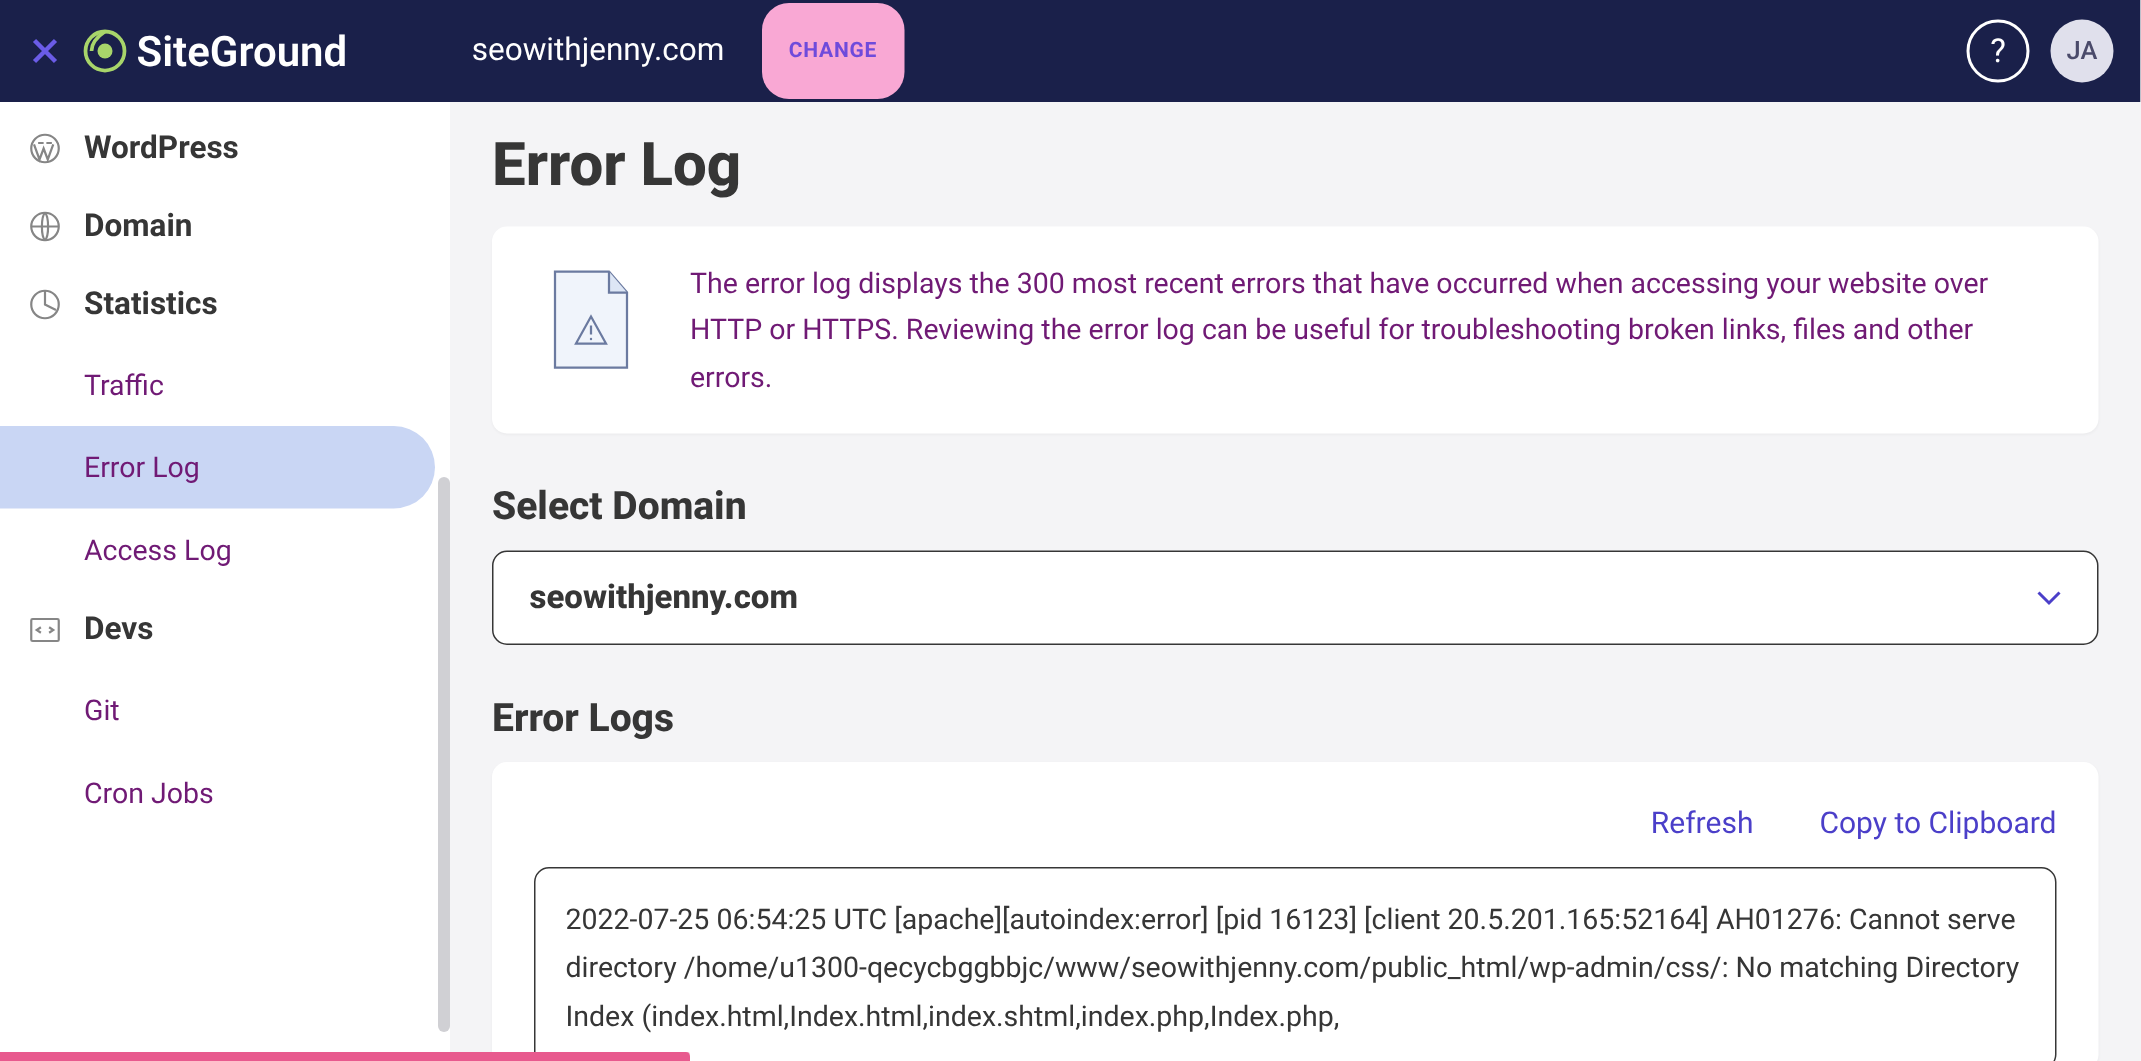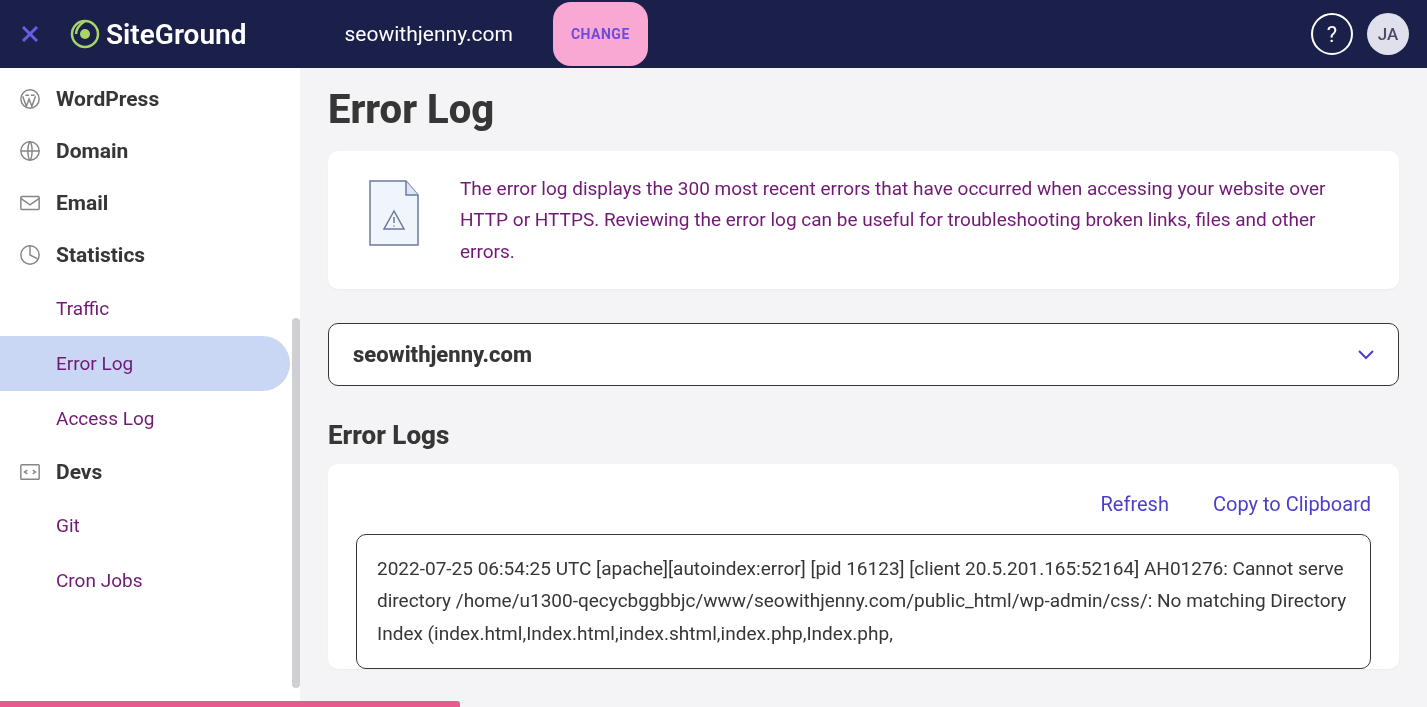--- a/index.html
+++ b/index.html
@@ -1,19 +1,19 @@
 <!DOCTYPE html>
 <html><head>
 <meta charset="utf-8">
 <style>
 * { margin: 0; padding: 0; box-sizing: border-box; }
 body { font-family: -apple-system, BlinkMacSystemFont, "Segoe UI", Roboto, sans-serif; background: #f4f4f6; width: 1427px; height: 707px; overflow: hidden; position: relative; }
 
 
-.header { background: #1a204a; height: 68px; display: flex; align-items: center; padding: 0 18px; gap: 28px; }
+.header { background: #1a204a; height: 68px; display: flex; align-items: center; padding: 0 18px; gap: 13px; }
 .close-btn { width: 24px; height: 24px; display: flex; align-items: center; justify-content: center; cursor: pointer; }
 .close-btn svg { stroke: #6b5ce7; stroke-width: 3; }
 .logo { display: flex; align-items: center; gap: 6px; color: #fff; font-size: 28px; font-weight: 600; cursor: pointer; }
 .domain-text { color: #fff; font-size: 21px; margin-left: 70px; }
 .change-pill { background: #f9a8d4; color: #6f4bdb; font-size: 14px; font-weight: 700; letter-spacing: 0.5px; padding: 24px 18px; border-radius: 18px; margin-left: 12px; cursor: pointer; }
 .header-right { margin-left: auto; display: flex; align-items: center; gap: 14px; }
 .help-btn { width: 42px; height: 42px; border: 2px solid #fff; border-radius: 50%; display: flex; align-items: center; justify-content: center; color: #fff; font-size: 22px; cursor: pointer; }
 .avatar { width: 42px; height: 42px; border-radius: 50%; background: #e0e0ec; display: flex; align-items: center; justify-content: center; color: #4a4a6a; font-size: 17px; font-weight: 500; cursor: pointer; }
 
 
@@ -88,29 +88,20 @@
     <div class="nav-item">
       <span class="icon">
         <svg width="22" height="22" viewBox="0 0 24 24" fill="none" stroke="#363636" stroke-width="1.6">
             <circle cx="12" cy="12" r="10"></circle>
             <path d="M2 12h20M12 2c3 3 3 17 0 20M12 2c-3 3-3 17 0 20"></path>
           </svg>
       </span>
       <span>Domain</span>
     </div>
 
-    <div class="nav-item">
-      <span class="icon">
-        <svg width="22" height="22" viewBox="0 0 24 24" fill="none" stroke="#363636" stroke-width="1.6">
-            <rect x="2" y="5" width="20" height="14" rx="1"></rect>
-            <path d="M2 7l10 7 10-7"></path>
-          </svg>
-      </span>
-      <span>Email</span>
-    </div>
 
     <div class="nav-item">
       <span class="icon">
         <svg width="22" height="22" viewBox="0 0 24 24" fill="none" stroke="#363636" stroke-width="1.6">
             <path d="M12 2v10l8 4"></path>
             <circle cx="12" cy="12" r="10"></circle>
           </svg>
       </span>
       <span>Statistics</span>
     </div>
@@ -144,20 +135,21 @@
             <path d="M4 2 h36 l12 14 v50 h-48 z" fill="#f0f4fb" stroke="#6b7aa0" stroke-width="1.5"></path>
             <path d="M40 2 v14 h12" fill="#dde6f5" stroke="#6b7aa0" stroke-width="1.5"></path>
             <path d="M28 32 l-10 18 h20 z" fill="none" stroke="#6b7aa0" stroke-width="1.5"></path>
             <line x1="28" y1="38" x2="28" y2="44" stroke="#6b7aa0" stroke-width="1.5"></line>
             <circle cx="28" cy="47" r="0.8" fill="#6b7aa0"></circle>
           </svg>
       </div>
       <p class="info-text">The error log displays the 300 most recent errors that have occurred when accessing your website over HTTP or HTTPS. Reviewing the error log can be useful for troubleshooting broken links, files and other errors.</p>
     </div>
 
+    <h2 class="section-title">Select Domain</h2>
 
     <div class="domain-select">
       <span class="domain-select-text">seowithjenny.com</span>
       <span class="chevron">
         <svg width="16" height="10" viewBox="0 0 16 10">
             <path d="M1 1 l7 7 7-7" fill="none" stroke="#4b3fc9" stroke-width="2"></path>
           </svg>
       </span>
     </div>
 

